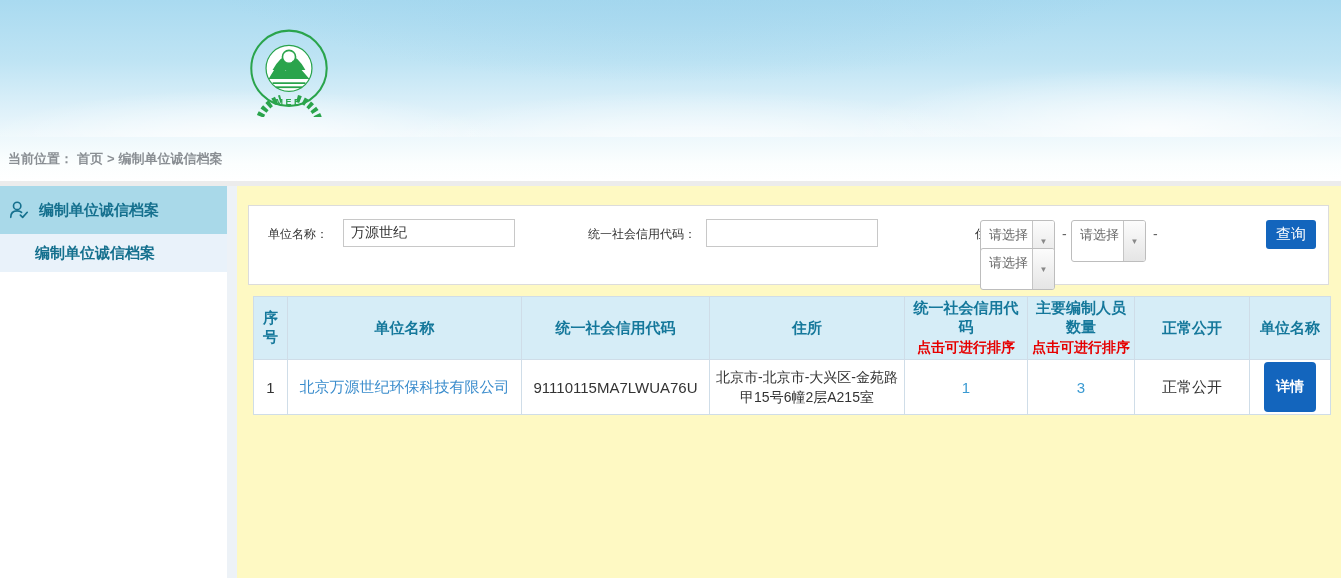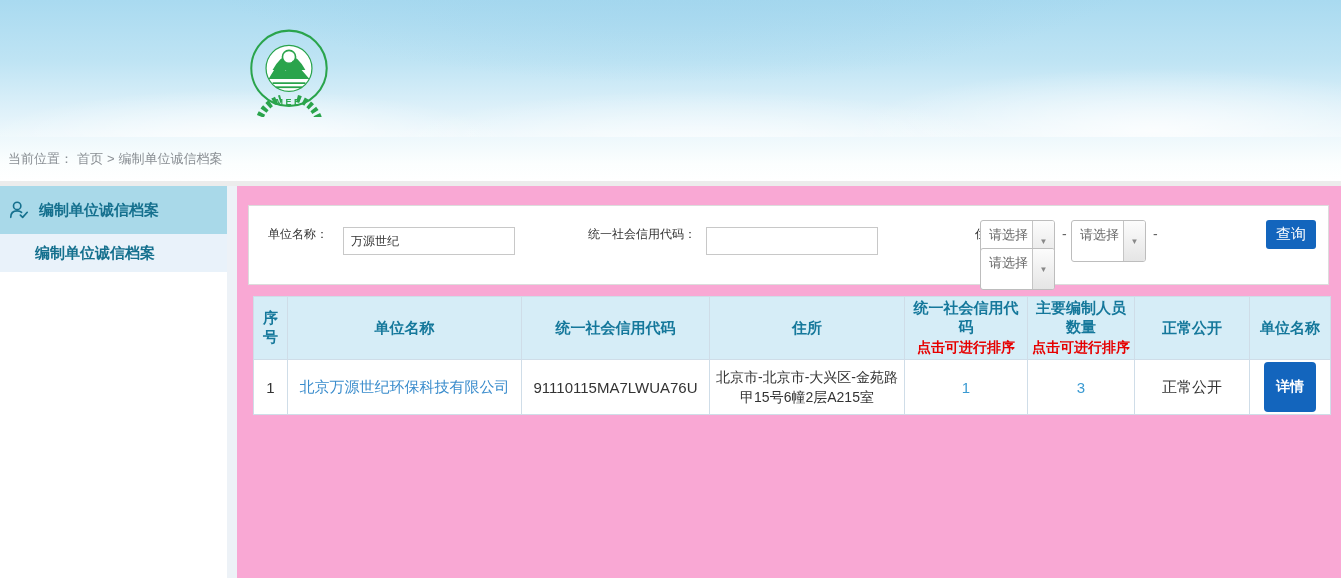--- a/index.html
+++ b/index.html
@@ -1,53 +1,53 @@
 <!DOCTYPE html>
 <html><head>
 <meta charset="utf-8">
 <style>
   html,body{margin:0;padding:0;}
   body{font-family:"Liberation Sans","DejaVu Sans",sans-serif;}
-  .page{position:relative;width:1341px;height:578px;background:#f9a8d4;overflow:hidden;}
+  .page{position:relative;width:1341px;height:578px;background:#fef9c3;overflow:hidden;}
 
   
   .sky-header{position:absolute;left:0;top:0;width:1341px;height:137px;
     background:
       radial-gradient(ellipse 420px 90px at 18% 108%, rgba(255,255,255,.95), rgba(255,255,255,0) 65%),
       radial-gradient(ellipse 520px 110px at 52% 118%, rgba(255,255,255,.9), rgba(255,255,255,0) 65%),
       radial-gradient(ellipse 460px 95px at 86% 95%, rgba(255,255,255,.8), rgba(255,255,255,0) 65%),
       radial-gradient(ellipse 700px 220px at 50% -60%, #9ed3ec, rgba(158,211,236,0) 75%),
       linear-gradient(180deg,#a9daf0 0%,#bfe4f4 45%,#dcf0f9 78%,#eef8fc 100%);}
   .logo{position:absolute;left:248px;top:23px;width:82px;height:94px;}
   .site-title{position:absolute;left:352px;top:36px;font-size:56px;font-weight:900;
     color:#1b3a85;letter-spacing:6px;white-space:nowrap;}
 
   
   .breadcrumb-bar{position:absolute;left:0;top:137px;width:1341px;height:44px;
     background:linear-gradient(180deg,#eef8fc 0%,#fbfefe 60%,#ffffff 100%);}
   .breadcrumb{position:absolute;left:8px;top:13px;font-size:13px;color:#8a8f94;}
-  .breadcrumb span{margin-right:4px;}
+  .breadcrumb span{margin-right:4px;font-weight:bold;}
   .divider-strip{position:absolute;left:0;top:181px;width:1341px;height:5px;background:#ececec;}
 
   
   .sidebar{position:absolute;left:0;top:186px;width:227px;height:392px;background:#fff;}
   .side-item{display:flex;align-items:center;cursor:pointer;}
   .side-item-1{height:48px;background:#a9d9e9;}
   .side-item-2{height:38px;background:#e9f2fa;}
   .side-icon{width:22px;height:22px;margin:0 9px 0 8px;flex:0 0 auto;}
   .side-label{font-size:15px;font-weight:bold;color:#15708e;}
   .side-item-2 .side-label{margin-left:35px;}
   .v-strip{position:absolute;left:227px;top:186px;width:10px;height:392px;background:#edf2f7;}
 
   
   .search-panel{position:absolute;left:248px;top:205px;width:1081px;height:80px;
     background:#fff;border:1px solid #dcdcdc;box-sizing:border-box;}
   .f-label{position:absolute;font-size:12px;color:#333;white-space:nowrap;}
   .f-input{position:absolute;height:26px;border:1px solid #c8c8c8;box-sizing:content-box;
-    font-size:12px;color:#333;padding:0 7px;outline:none;font-family:inherit;margin-top:8px;}
+    font-size:14px;color:#333;padding:0 7px;outline:none;font-family:inherit;}
   .combo{position:absolute;width:75px;height:42px;border:1px solid #bdbdbd;border-radius:3px;
     background:#fff;display:flex;box-sizing:border-box;overflow:hidden;cursor:pointer;}
   .combo-text{flex:1;font-size:13px;color:#666;padding:5px 0 0 8px;}
   .combo-arrow{width:21px;border-left:1px solid #c5c5c5;background:linear-gradient(#fcfcfc,#e5e5e5);
     color:#888;font-size:8px;display:flex;align-items:center;justify-content:center;}
   .dash{position:absolute;font-size:14px;color:#666;}
   .btn-query{position:absolute;left:1266px;top:220px;width:50px;height:29px;background:#1365bd;
     color:#fff;border:none;border-radius:3px;font-size:15px;cursor:pointer;font-family:inherit;}
 
   

